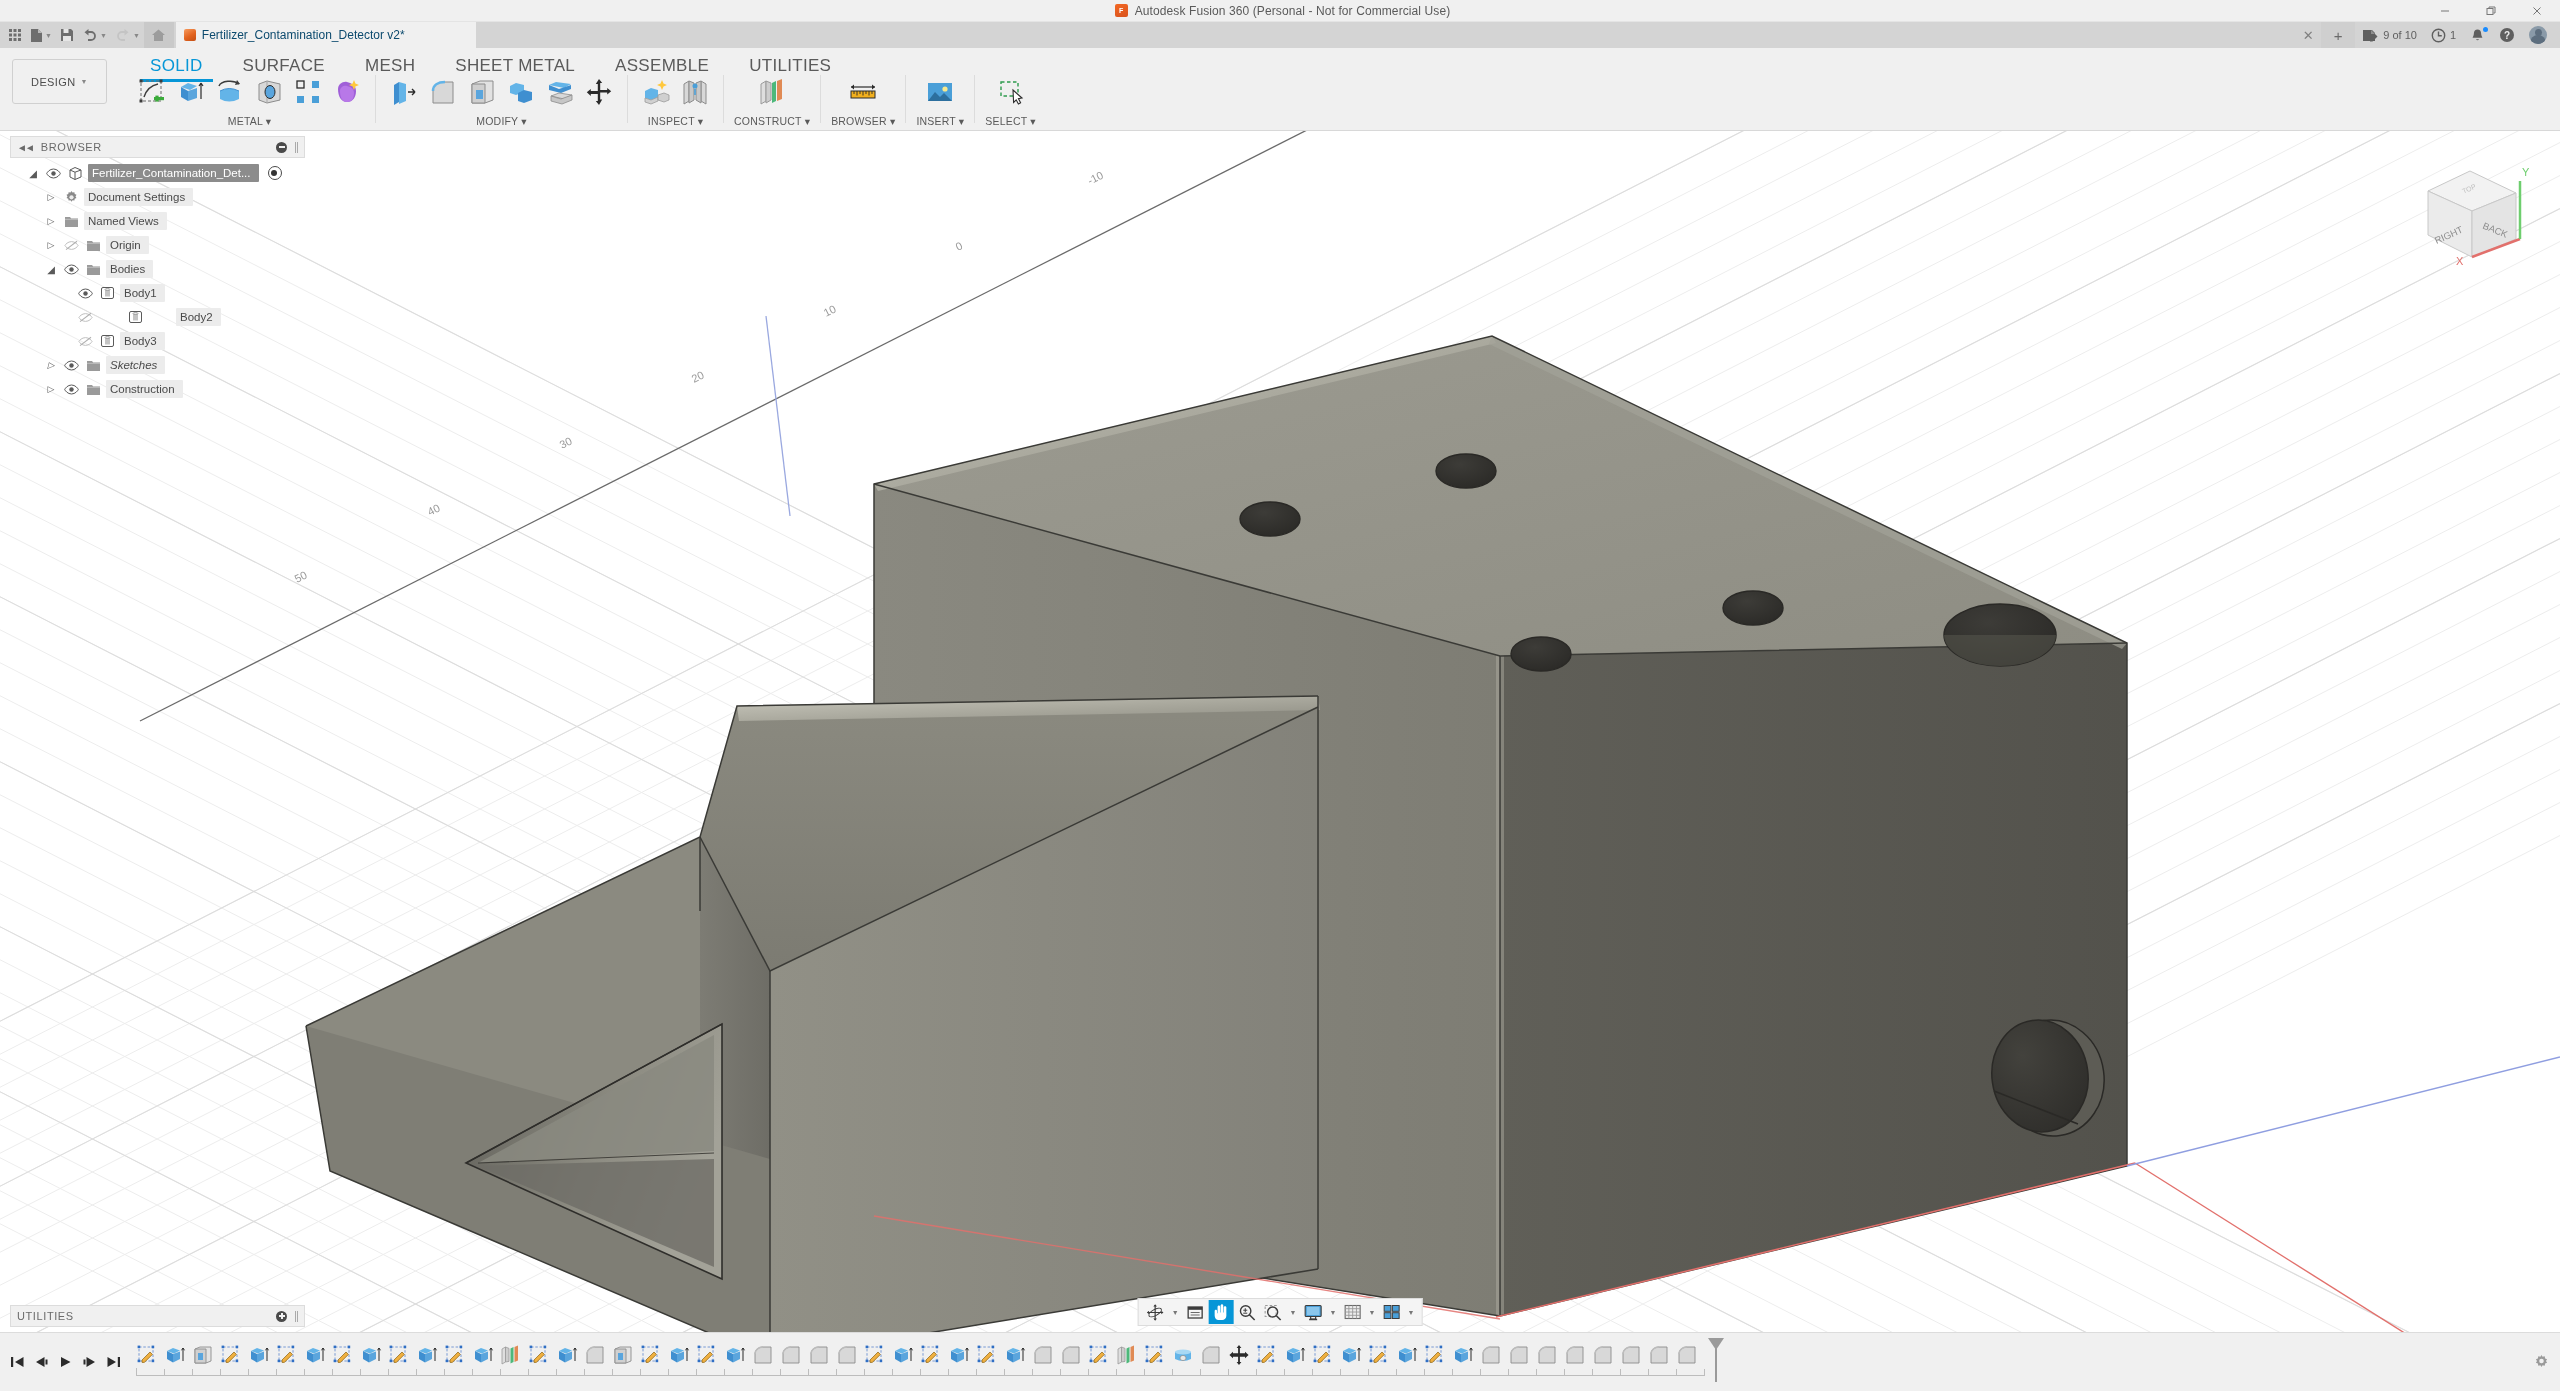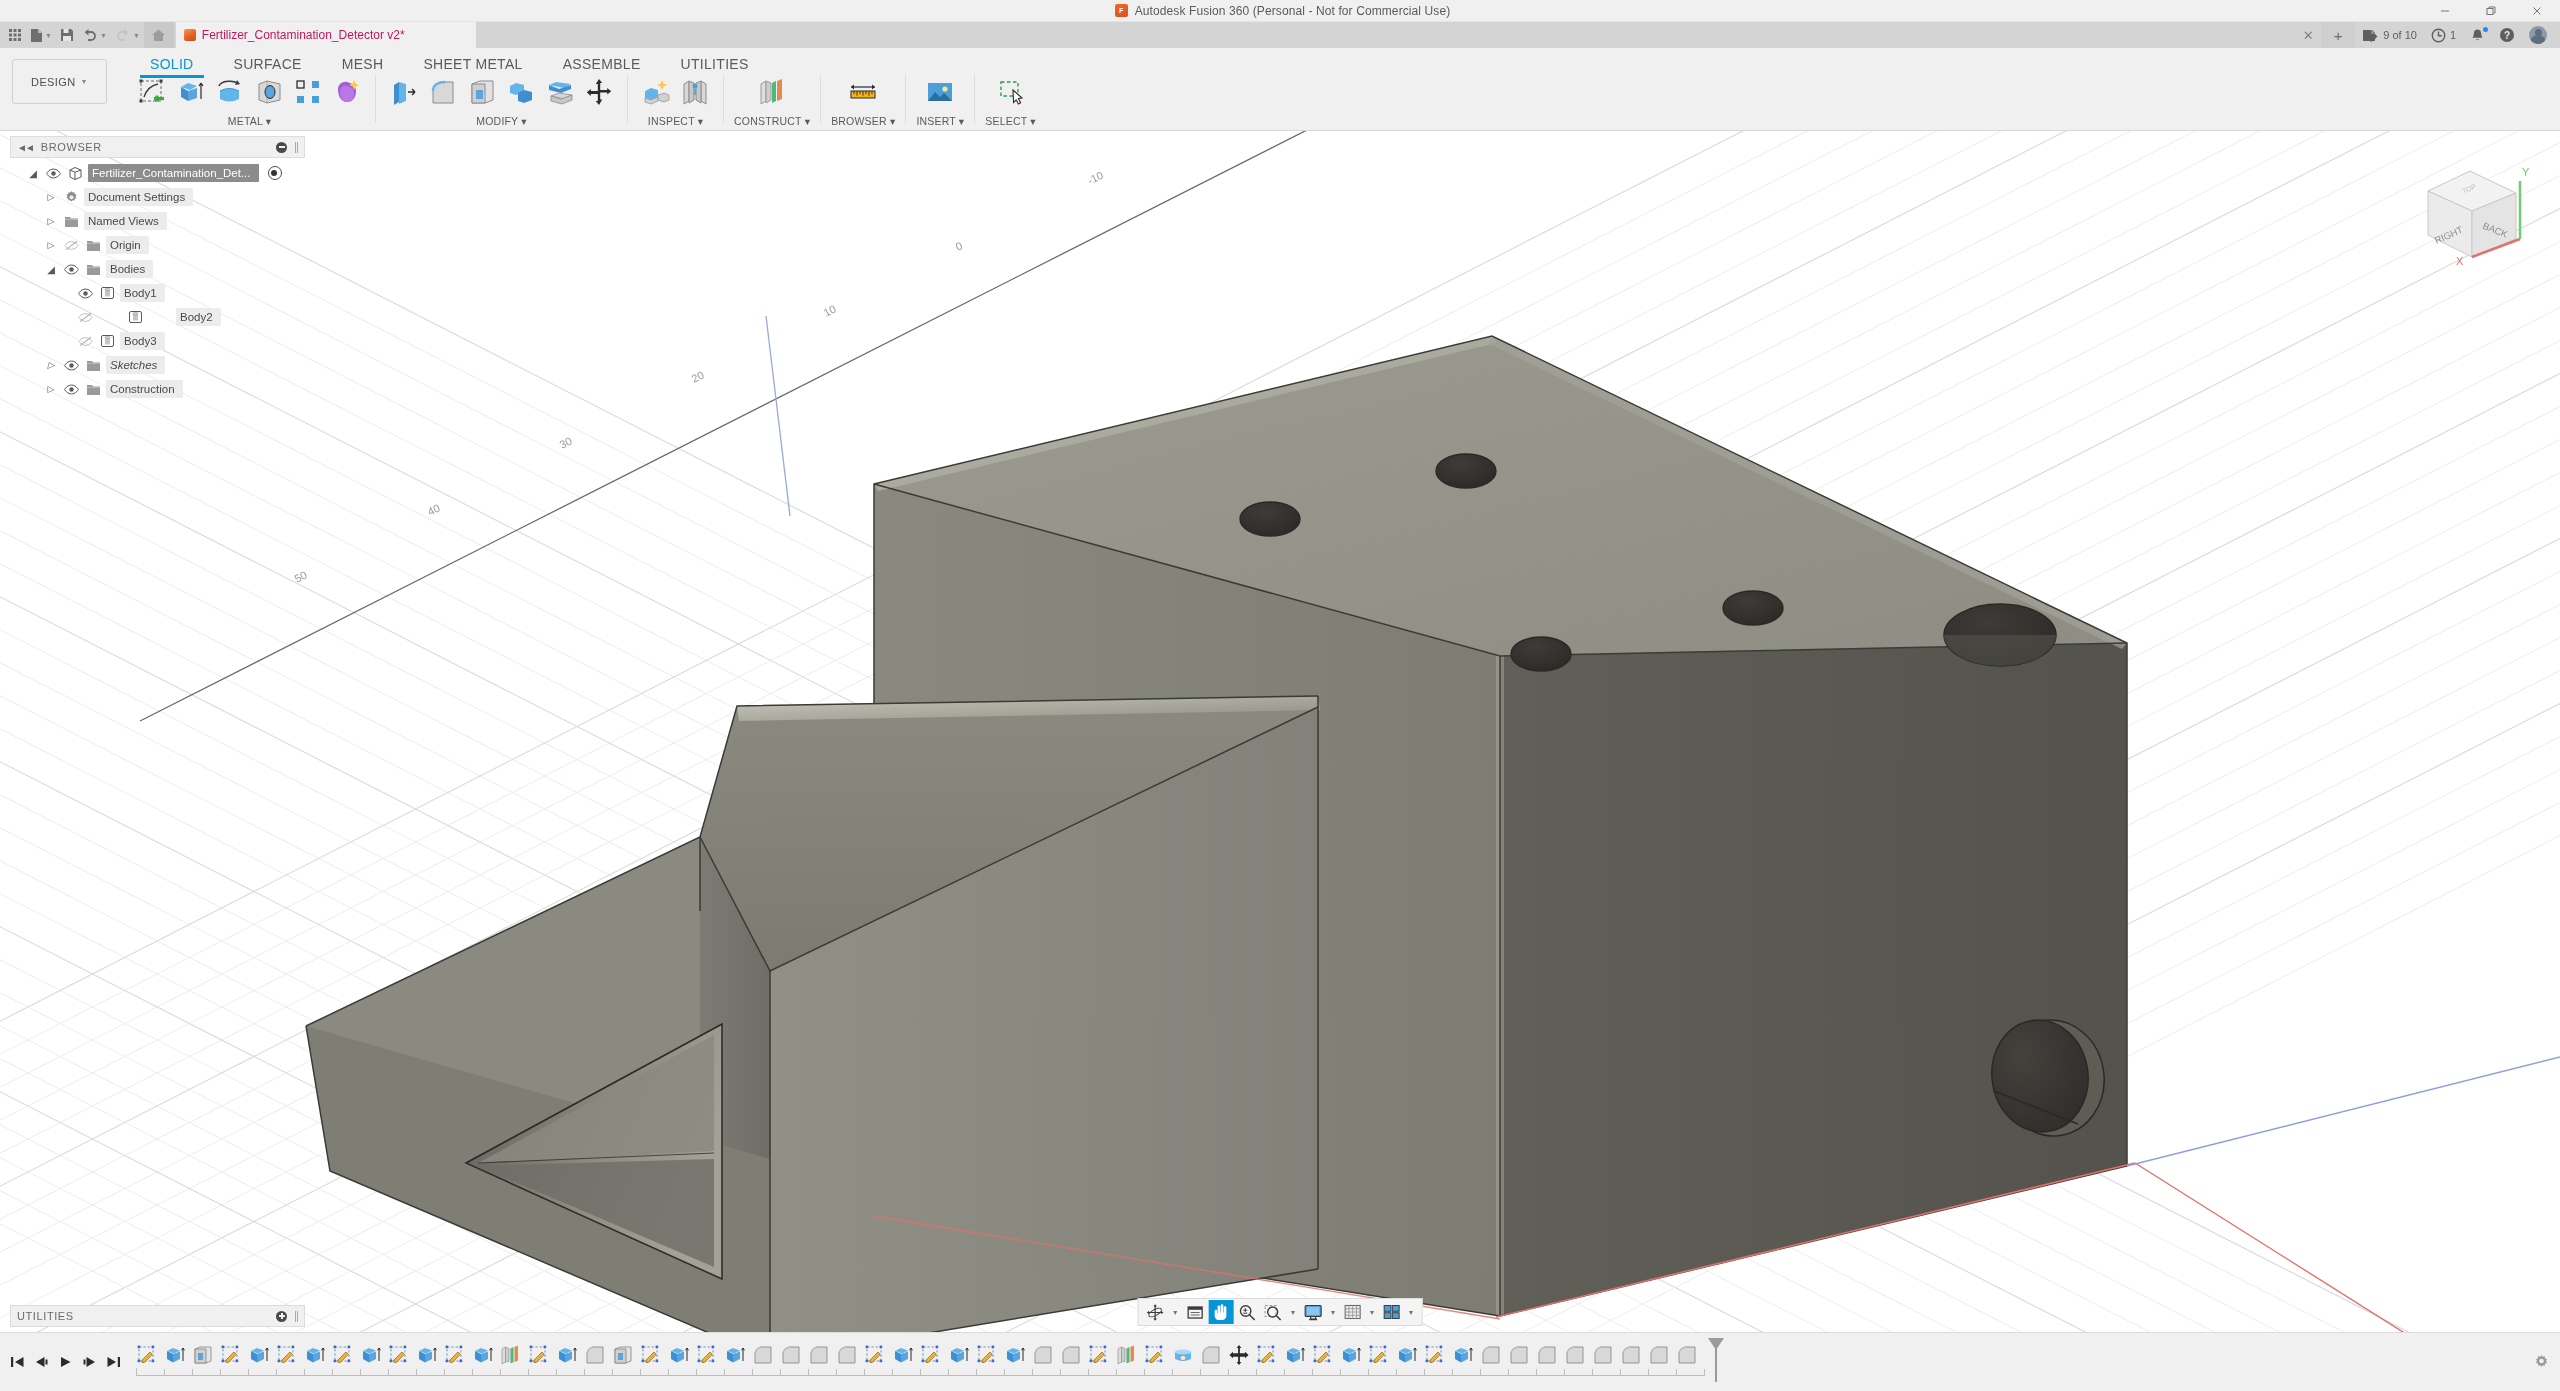--- a/index.html
+++ b/index.html
@@ -36,39 +36,39 @@
   }
   .caret{font-size:7px;margin-left:2px;color:#888;}
   .home-tab{
     width:30px;height:26px;display:flex;align-items:center;justify-content:center;background:#c9c9c9;
   }
   .doc-tab{
     background:#f0f0f0;height:26px;display:flex;align-items:center;padding:0 10px 0 8px;gap:6px;
     min-width:300px; margin-left:2px; position:relative;
   }
   .tab-cube{width:12px;height:12px;background:linear-gradient(150deg,#f79b5e,#e2631f 55%,#c44f14);border-radius:2px;}
-  .tab-label{font-size:12px;color:#be185d;white-space:nowrap;}
+  .tab-label{font-size:12px;color:#0c4a6e;white-space:nowrap;}
   .tab-spacer{flex:1;background:#d4d4d4;}
   .tab-right{display:flex;align-items:center;background:#d4d4d4;padding-right:6px;gap:0px;}
   .tr-item{height:26px;display:flex;align-items:center;justify-content:center;padding:0 7px;color:#5f5f5f;font-size:11px;gap:4px;}
   .plus-tab{width:34px;height:26px;display:flex;align-items:center;justify-content:center;background:#cfcfcf;color:#6a6a6a;font-size:15px;}
   .close-tab{width:26px;height:26px;display:flex;align-items:center;justify-content:center;color:#808080;font-size:13px;}
   .avatar{width:18px;height:18px;border-radius:50%;background:#8a9aa8;position:relative;overflow:hidden;}
   .avatar:after{content:"";position:absolute;width:16px;height:16px;border-radius:50%;background:#5d6e7e;left:1px;top:9px;}
   .avatar:before{content:"";position:absolute;width:7px;height:7px;border-radius:50%;background:#5d6e7e;left:5.5px;top:2.5px;}
   .bell-dot{width:5px;height:5px;border-radius:50%;background:#1a8cff;position:absolute;top:5px;right:4px;}
 
   
   .ribbon{height:83px;background:#f0f0f0;position:relative;border-bottom:1px solid #d8d8d8;}
   .ws-box{
     position:absolute;left:12px;top:11px;width:95px;height:45px;border:1px solid #d0d0d0;border-radius:3px;
     display:flex;align-items:center;justify-content:center;background:#f0f0f0;font-size:11px;color:#4d4d4d;letter-spacing:.4px;
   }
   .ribbon-tabs{position:absolute;left:130px;top:0px;display:flex;gap:0px;}
-  .rtab{padding:8px 20px 6px;font-size:14px;color:#5a5a5a;letter-spacing:.3px;position:relative;}
+  .rtab{padding:8px 20px 6px;font-size:17px;color:#5a5a5a;letter-spacing:.3px;position:relative;}
   .rtab.active{color:#0696d7;}
   .rtab.active:after{content:"";position:absolute;left:10px;right:10px;bottom:0;height:3px;background:#0696d7;}
 
   .panels{position:absolute;left:128px;top:25px;right:0;height:58px;display:flex;align-items:flex-start;}
   .panel{display:flex;flex-direction:column;align-items:center;padding:0 6px;position:relative;height:56px;justify-content:space-between;}
   .panel-icons{display:flex;align-items:flex-start;gap:3px;height:40px;padding-top:1px;}
   .panel-label{font-size:10.5px;color:#5a5a5a;letter-spacing:.2px;white-space:nowrap;padding-bottom:2px;}
   .vsep{width:1px;height:48px;background:#dcdcdc;margin:2px 4px 0;}
   .tool{width:36px;height:36px;display:flex;align-items:center;justify-content:center;border-radius:2px;}
 

